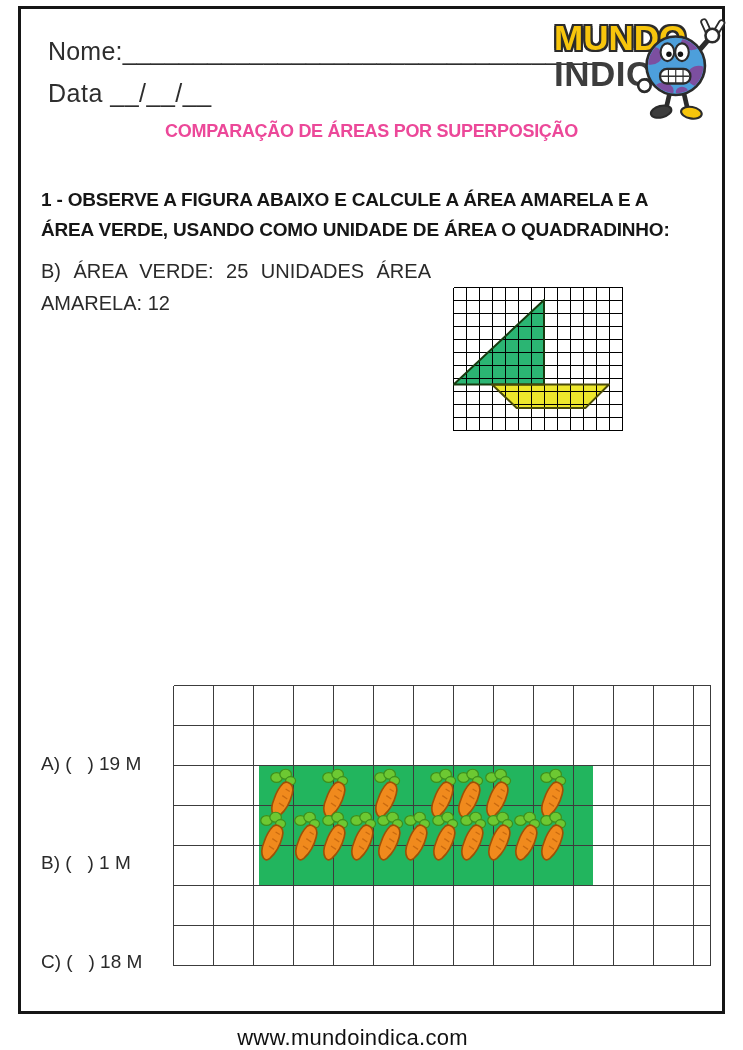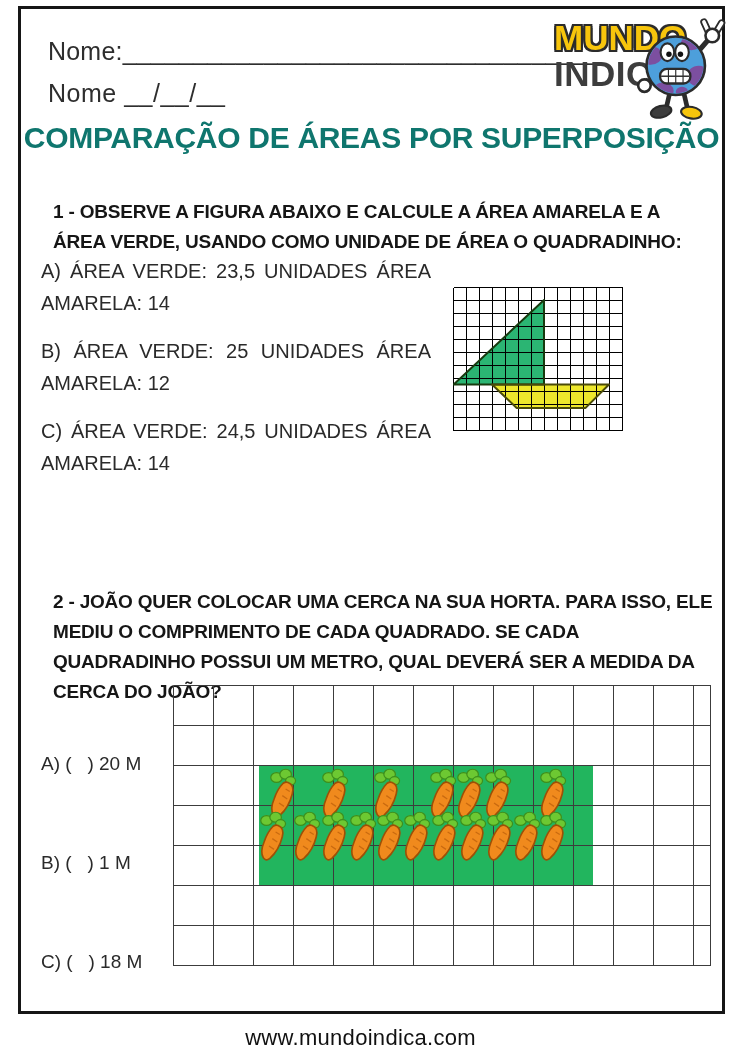--- a/index.html
+++ b/index.html
@@ -24,55 +24,55 @@
     font-size:35px; font-weight:800; color:#F7C50C; line-height:34px; letter-spacing:0px;
     text-shadow:-2px -2px 0 #2b2b2b, 2px -2px 0 #2b2b2b, -2px 2px 0 #2b2b2b, 2px 2px 0 #2b2b2b,
                 -2px 0 0 #2b2b2b, 2px 0 0 #2b2b2b, 0 -2px 0 #2b2b2b, 0 2px 0 #2b2b2b;
   }
   .logo-word2 {
     font-size:35px; font-weight:800; color:#3D3D3D; line-height:34px; margin-top:2px; letter-spacing:0.5px;
   }
   .globe { position:absolute; left:80px; top:-4px; }
   .title {
     position:absolute; left:0; right:0; top:112px; margin:0; text-align:center;
-    font-size:30px; font-weight:bold; color:#0f766e; letter-spacing:-0.3px;
+    font-size:18px; font-weight:bold; color:#ec4899; letter-spacing:-0.3px;
   }
   .q-text {
-    position:absolute; margin:12px; font-size:19px; font-weight:bold; line-height:30px;
+    position:absolute; margin:0; font-size:19px; font-weight:bold; line-height:30px;
     color:#161616; letter-spacing:-0.2px;
   }
   .q1-text { left:20px; top:176px; width:655px; }
   .q2-text { left:20px; top:566px; width:668px; }
   .q1-options {
     position:absolute; left:20px; top:246px; width:390px;
     font-size:20px; line-height:32px; color:#2a2a2a; text-align:justify;
   }
   .q1-option { margin-bottom:16px; min-height:64px; }
   .boat { position:absolute; left:432px; top:278px; background:#fff; }
   .q2-options {
     position:absolute; left:20px; top:700px; font-size:19px; color:#2a2a2a; white-space:pre;
   }
   .q2-option { margin-bottom:33px; }
   .garden { position:absolute; left:152px; top:676px; }
   .footer {
-    position:absolute; left:8px; top:1025px; width:705px; text-align:center;
+    position:absolute; left:0; top:1025px; width:705px; text-align:center;
     font-size:22px; color:#111; letter-spacing:0.3px;
   }
 </style>
 </head>
 <body>
 
 <div class="page">
   <div class="border-frame">
 
     <div class="name-row">
       <span>Nome:</span><span>__________________________________</span>
     </div>
 
-    <div class="date-row">Nome __/__/__</div>
+    <div class="date-row">Data __/__/__</div>
 
     <div class="logo">
       <div class="logo-word1">MUNDO</div>
       <div class="logo-word2">INDICA</div>
       <svg class="globe" width="96" height="108" viewBox="0 0 92 102">
 
         <path d="M60 34 L73 19" stroke="#2b2b2b" stroke-width="5" stroke-linecap="round" fill="none"></path>
         <path d="M72 15 L67 4" stroke="#2b2b2b" stroke-width="7" stroke-linecap="round" fill="none"></path>
         <path d="M78 15 L84 5" stroke="#2b2b2b" stroke-width="7" stroke-linecap="round" fill="none"></path>
         <path d="M72 15 L67 4" stroke="#ffffff" stroke-width="3.5" stroke-linecap="round" fill="none"></path>
@@ -109,37 +109,34 @@
         <path d="M26 56 L53 56" stroke="#2b2b2b" stroke-width="1.4"></path>
         <path d="M33 49.5 L33 62.5 M40 49.5 L40 62.5 M47 49.5 L47 62.5" stroke="#2b2b2b" stroke-width="1.1"></path>
       </svg>
     </div>
 
     <h1 class="title">COMPARAÇÃO DE ÁREAS POR SUPERPOSIÇÃO</h1>
 
     <p class="q-text q1-text">1 - OBSERVE A FIGURA ABAIXO E CALCULE A ÁREA AMARELA E A ÁREA VERDE, USANDO COMO UNIDADE DE ÁREA O QUADRADINHO:</p>
 
     <div class="q1-options">
-      <div class="q1-option">A) ÁREA VERDE: 23,5 UNIDADES ÁREA AMARELA: 14</div>
       <div class="q1-option">B) ÁREA VERDE: 25 UNIDADES ÁREA AMARELA: 12</div>
-      <div class="q1-option">C) ÁREA VERDE: 24,5 UNIDADES ÁREA AMARELA: 14</div>
     </div>
 
     <svg id="boat-svg" class="boat" width="170" height="144" viewBox="0 0 170 144">
         <polygon points="0.65,97.5 91,13 91,97.5" fill="#2BB573"></polygon>
         <polygon points="39,97.5 156,97.5 132.6,120.9 63.7,120.9" fill="#EDE72C"></polygon>
         <path d="M0.5 0.5 V143.5 M13.5 0.5 V143.5 M26.5 0.5 V143.5 M39.5 0.5 V143.5 M52.5 0.5 V143.5 M65.5 0.5 V143.5 M78.5 0.5 V143.5 M91.5 0.5 V143.5 M104.5 0.5 V143.5 M117.5 0.5 V143.5 M130.5 0.5 V143.5 M143.5 0.5 V143.5 M156.5 0.5 V143.5 M169.5 0.5 V143.5 M0.5 0.5 H169.5 M0.5 13.5 H169.5 M0.5 26.5 H169.5 M0.5 39.5 H169.5 M0.5 52.5 H169.5 M0.5 65.5 H169.5 M0.5 78.5 H169.5 M0.5 91.5 H169.5 M0.5 104.5 H169.5 M0.5 117.5 H169.5 M0.5 130.5 H169.5 M0.5 143.5 H169.5 " stroke="#000000" stroke-width="1" fill="none" shape-rendering="crispEdges"></path>
         <polygon points="0.65,97.5 91,13 91,97.5" fill="none" stroke="#173A0E" stroke-width="2" stroke-linejoin="round"></polygon>
         <polygon points="39,97.5 156,97.5 132.6,120.9 63.7,120.9" fill="none" stroke="#4A4A08" stroke-width="2" stroke-linejoin="round"></polygon>
       </svg>
 
-    <p class="q-text q2-text">2 - JOÃO QUER COLOCAR UMA CERCA NA SUA HORTA. PARA ISSO, ELE MEDIU O COMPRIMENTO DE CADA QUADRADO. SE CADA QUADRADINHO POSSUI UM METRO, QUAL DEVERÁ SER A MEDIDA DA CERCA DO JOÃO?</p>
 
     <div class="q2-options">
-      <div class="q2-option">A) (   ) 20 M</div>
+      <div class="q2-option">A) (   ) 19 M</div>
       <div class="q2-option">B) (   ) 1 M</div>
       <div class="q2-option">C) (   ) 18 M</div>
       
     </div>
 
     <svg id="garden-svg" class="garden" width="538" height="281" viewBox="0 0 538 281">
         <defs>
           <symbol id="carrot" viewBox="0 0 40 60">
     <g fill="#6DC832" stroke="#3E8F1C" stroke-width="1.5">
       <ellipse cx="14" cy="10" rx="7" ry="6"></ellipse>

